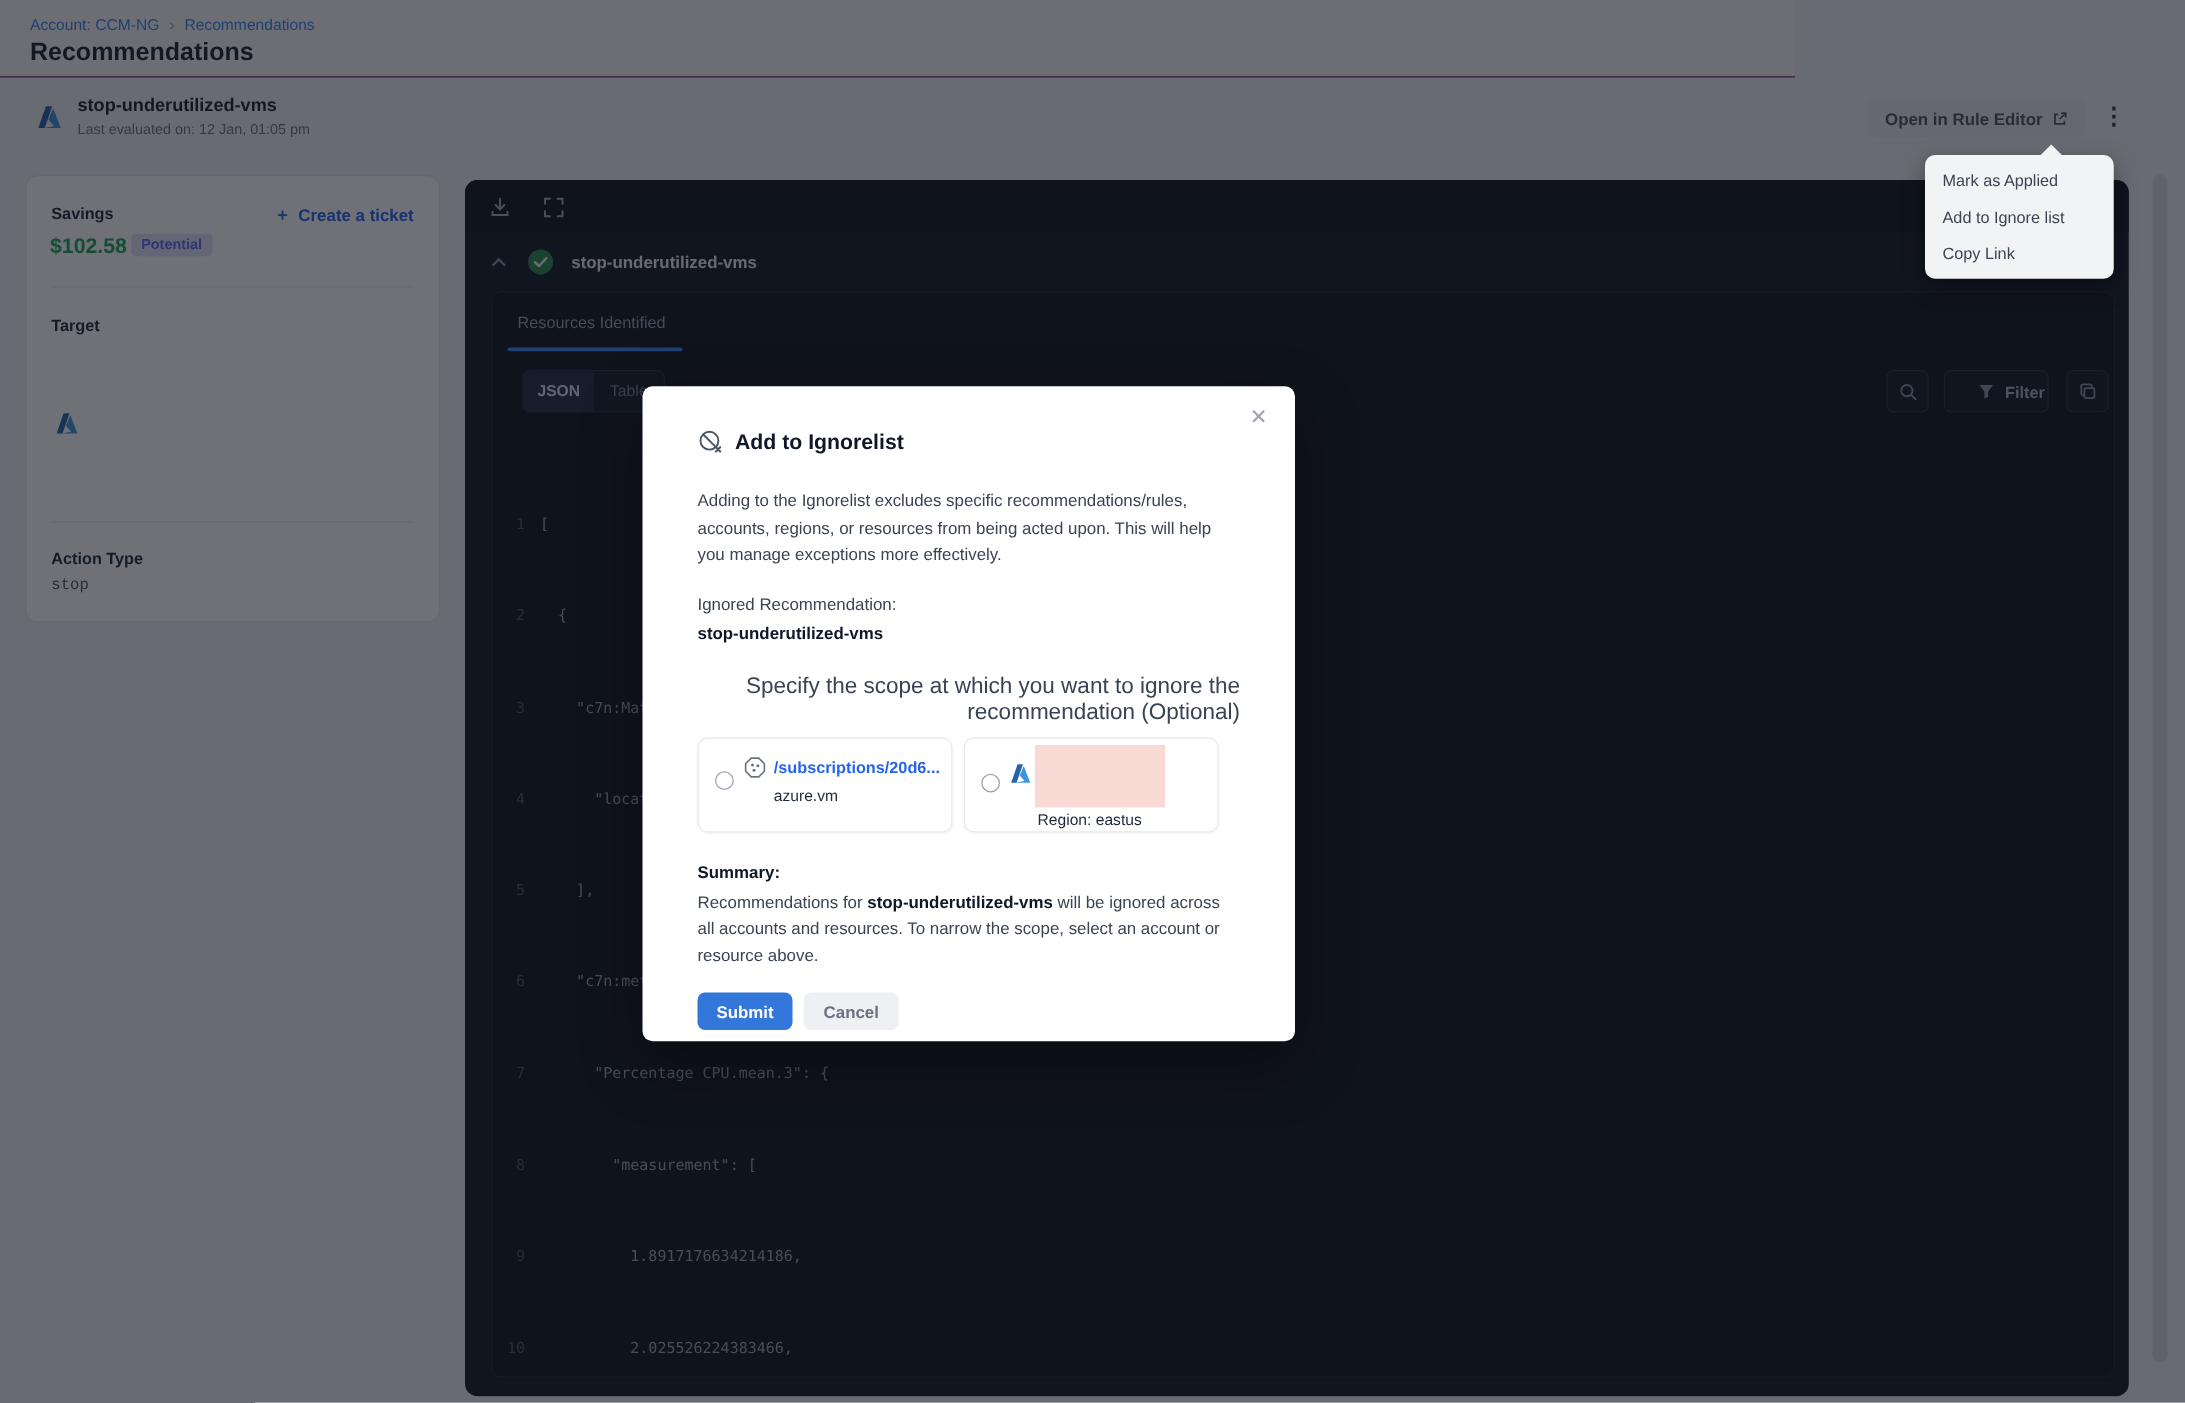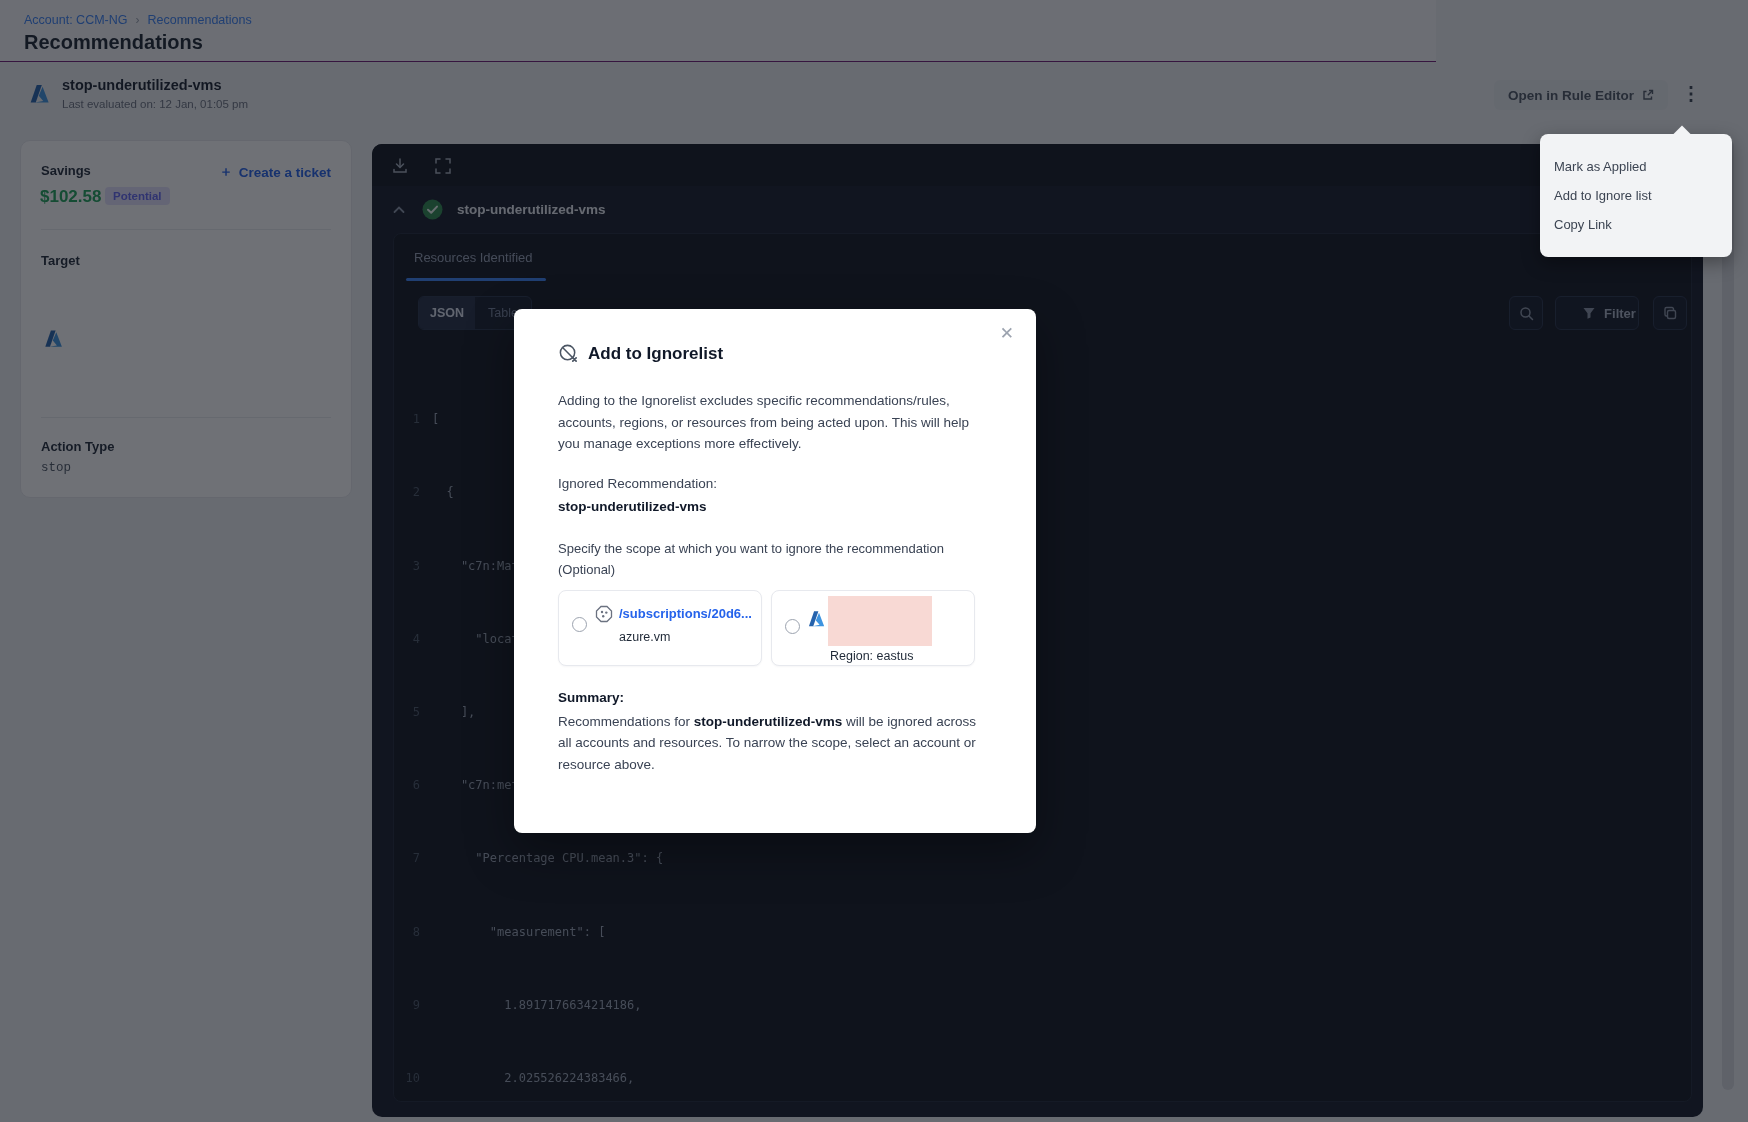--- a/index.html
+++ b/index.html
@@ -70,37 +70,37 @@
   .ln { width:38px; text-align:right; padding-right:12px; color:#4b5767; flex:0 0 auto;}
   .ct { color:#9aa4b4; }
 
   .page-scroll { position:absolute; left:1722px; top:140px; width:12px; height:950px;
                  background:#d6d9de; border-radius:6px; }
 
   
   .overlay { position:absolute; inset:0; background:rgba(15,18,26,0.60); z-index:50; }
 
   
-  .menu { position:absolute; left:1540px; top:124px; width:192px; z-index:60;
-          background:#f2f3f5; border-radius:8px; box-shadow:0 6px 18px rgba(0,0,0,0.35); padding:18px 0;margin-top:10px;}
+  .menu { position:absolute; left:1540px; top:124px; width:151px; z-index:60;
+          background:#f2f3f5; border-radius:8px; box-shadow:0 6px 18px rgba(0,0,0,0.35); padding:6px 0;}
   .menu-caret { position:absolute; top:-6px; right:44px; width:12px; height:12px; background:#f2f3f5;
                 transform:rotate(45deg); }
   .menu-item { padding:7px 14px; font-size:13px; color:#3c4452; cursor:pointer; }
 
   
   .modal { position:absolute; left:514px; top:309px; width:522px; height:524px; z-index:70;
            background:#ffffff; border-radius:8px; box-shadow:0 18px 48px rgba(0,0,0,0.35); padding:34px 44px 0 44px;}
   .m-close { position:absolute; right:22px; top:14px; background:none; border:none; font-size:17px;
              color:#9ca3af; cursor:pointer; }
   .m-title-row { display:flex; align-items:center; gap:9px; }
   .m-title { font-size:17px; font-weight:700; color:#101828; }
   .m-desc { margin-top:26px; font-size:13.5px; line-height:21.5px; color:#3a4354; }
   .m-ign-label { margin-top:21px; font-size:13.5px; color:#3a4354; }
   .m-ign-value { margin-top:8px; font-size:13.5px; font-weight:700; color:#101828; }
-  .m-scope { margin-top:24px; font-size:13px; line-height:21.5px; color:#3a4354; }
+  .m-scope { margin-top:24px; font-size:18px; line-height:21.5px; color:#3a4354;text-align:right; }
   .m-cards { margin-top:9px; display:flex; gap:9px; }
   .m-card { position:relative; width:204px; height:76px; border:1px solid #e7e9ee; border-radius:8px;
             background:#fff; box-shadow:0 1px 2px rgba(16,24,40,0.04); }
   .radio { position:absolute; width:15px; height:15px; border:1.5px solid #9ca3af; border-radius:50%;
            background:#fff; cursor:pointer; }
   .c1-radio { left:13px; top:26px; }
   .c2-radio { left:13px; top:28px; }
   .c1-icon { position:absolute; left:35px; top:13px; }
   .c1-link { position:absolute; left:60px; top:15px; font-size:13px; font-weight:700; color:#2563eb; cursor:pointer;}
   .c1-sub { position:absolute; left:60px; top:39px; font-size:12.5px; color:#1f2937; }
@@ -416,15 +416,19 @@
           </svg>
         </span>
         <span class="c2-redact"></span>
         <span class="c2-caption">Region: eastus</span>
       </div>
     </div>
 
     <div class="m-sum-label">Summary:</div>
     <p class="m-sum"><span>Recommendations for </span><b>stop-underutilized-vms</b><span> will be ignored across all accounts and resources. To narrow the scope, select an account or resource above.</span></p>
 
+    <div class="m-btns">
+      <button class="btn-submit">Submit</button>
+      <button class="btn-cancel">Cancel</button>
+    </div>
   </div>
 
 </div>
 
 </body></html>

